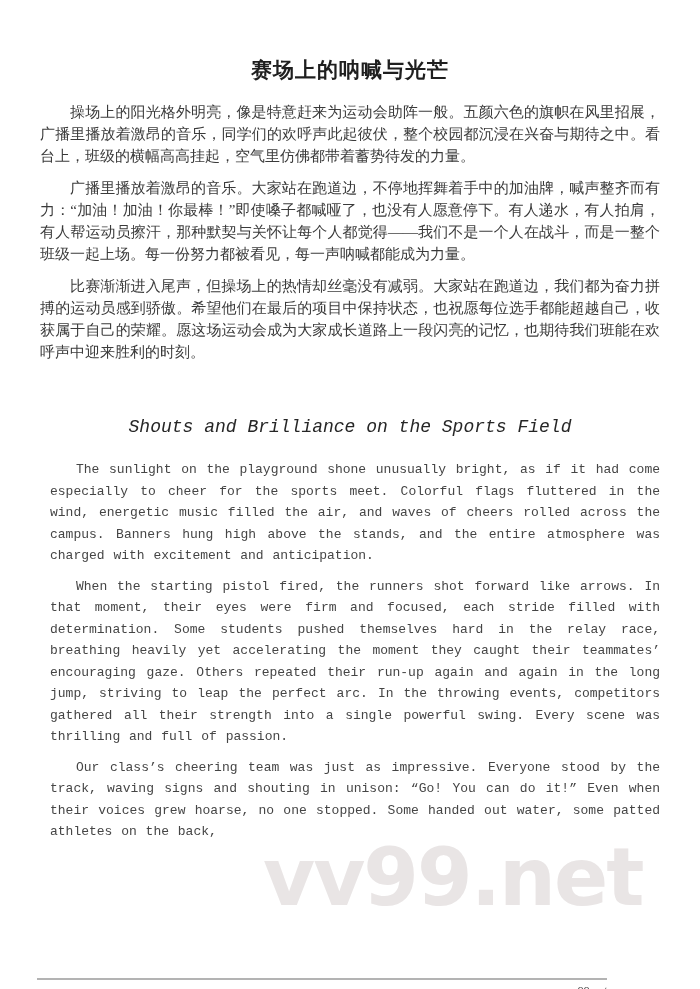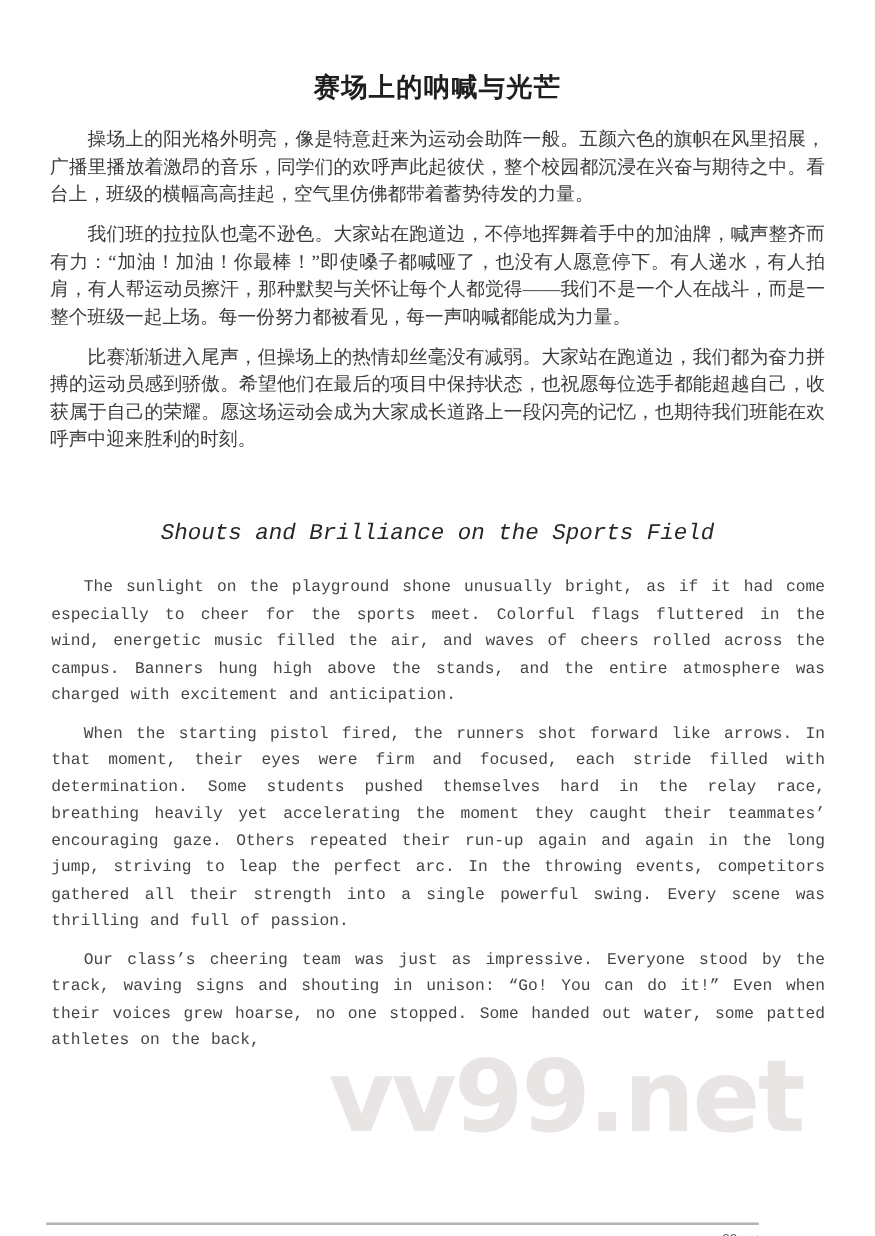--- a/index.html
+++ b/index.html
@@ -45,21 +45,21 @@
     margin: 50px 0 18px 0;
     font-size: 18px;
     line-height: 28px;
     font-weight: normal;
     text-align: center;
     color: #262626;
     font-family: "Liberation Mono", monospace;
     font-style: italic;
   }
   .en-para {
-    margin: 0 0 9px 1px;
+    margin: 0 0 9px 10px;
     font-size: 13px;
     line-height: 21.5px;
     color: #454545;
     text-align: justify;
     text-indent: 26px;
     font-family: "Liberation Mono", monospace;
     word-spacing: 1px;
   }
   .watermark {
     position: absolute;
@@ -103,21 +103,21 @@
 
   <div class="watermark">vv99.net</div>
 
   <div class="content">
 
     <h1 class="zh-title">赛场上的呐喊与光芒</h1>
 
     <p class="zh-para">操场上的阳光格外明亮，像是特意赶来为运动会助阵一般。五颜六色的旗帜在风里招展，广播里播放着激昂的音乐，同学们的欢呼声此起彼伏，整个校园都沉浸在兴奋与期待之中。看台上，班级的横幅高高挂起，空气里仿佛都带着蓄势待发的力量。</p>
 
 
-    <p class="zh-para">我们班的拉拉队也毫不逊色。大家站在跑道边，不停地挥舞着手中的加油牌，喊声整齐而有力：“加油！加油！你最棒！”即使嗓子都喊哑了，也没有人愿意停下。有人递水，有人拍肩，有人帮运动员擦汗，那种默契与关怀让每个人都觉得——我们不是一个人在战斗，而是一整个班级一起上场。每一份努力都被看见，每一声呐喊都能成为力量。</p>
+    <p class="zh-para">广播里播放着激昂的音乐。大家站在跑道边，不停地挥舞着手中的加油牌，喊声整齐而有力：“加油！加油！你最棒！”即使嗓子都喊哑了，也没有人愿意停下。有人递水，有人拍肩，有人帮运动员擦汗，那种默契与关怀让每个人都觉得——我们不是一个人在战斗，而是一整个班级一起上场。每一份努力都被看见，每一声呐喊都能成为力量。</p>
 
     <p class="zh-para">比赛渐渐进入尾声，但操场上的热情却丝毫没有减弱。大家站在跑道边，我们都为奋力拼搏的运动员感到骄傲。希望他们在最后的项目中保持状态，也祝愿每位选手都能超越自己，收获属于自己的荣耀。愿这场运动会成为大家成长道路上一段闪亮的记忆，也期待我们班能在欢呼声中迎来胜利的时刻。</p>
 
     <h2 class="en-title">Shouts and Brilliance on the Sports Field</h2>
 
     <p class="en-para">The sunlight on the playground shone unusually bright, as if it had come especially to cheer for the sports meet. Colorful flags fluttered in the wind, energetic music filled the air, and waves of cheers rolled across the campus. Banners hung high above the stands, and the entire atmosphere was charged with excitement and anticipation.</p>
 
     <p class="en-para">When the starting pistol fired, the runners shot forward like arrows. In that moment, their eyes were firm and focused, each stride filled with determination. Some students pushed themselves hard in the relay race, breathing heavily yet accelerating the moment they caught their teammates’ encouraging gaze. Others repeated their run-up again and again in the long jump, striving to leap the perfect arc. In the throwing events, competitors gathered all their strength into a single powerful swing. Every scene was thrilling and full of passion.</p>
 
     <p class="en-para">Our class’s cheering team was just as impressive. Everyone stood by the track, waving signs and shouting in unison: “Go! You can do it!” Even when their voices grew hoarse, no one stopped. Some handed out water, some patted athletes on the back,</p>

